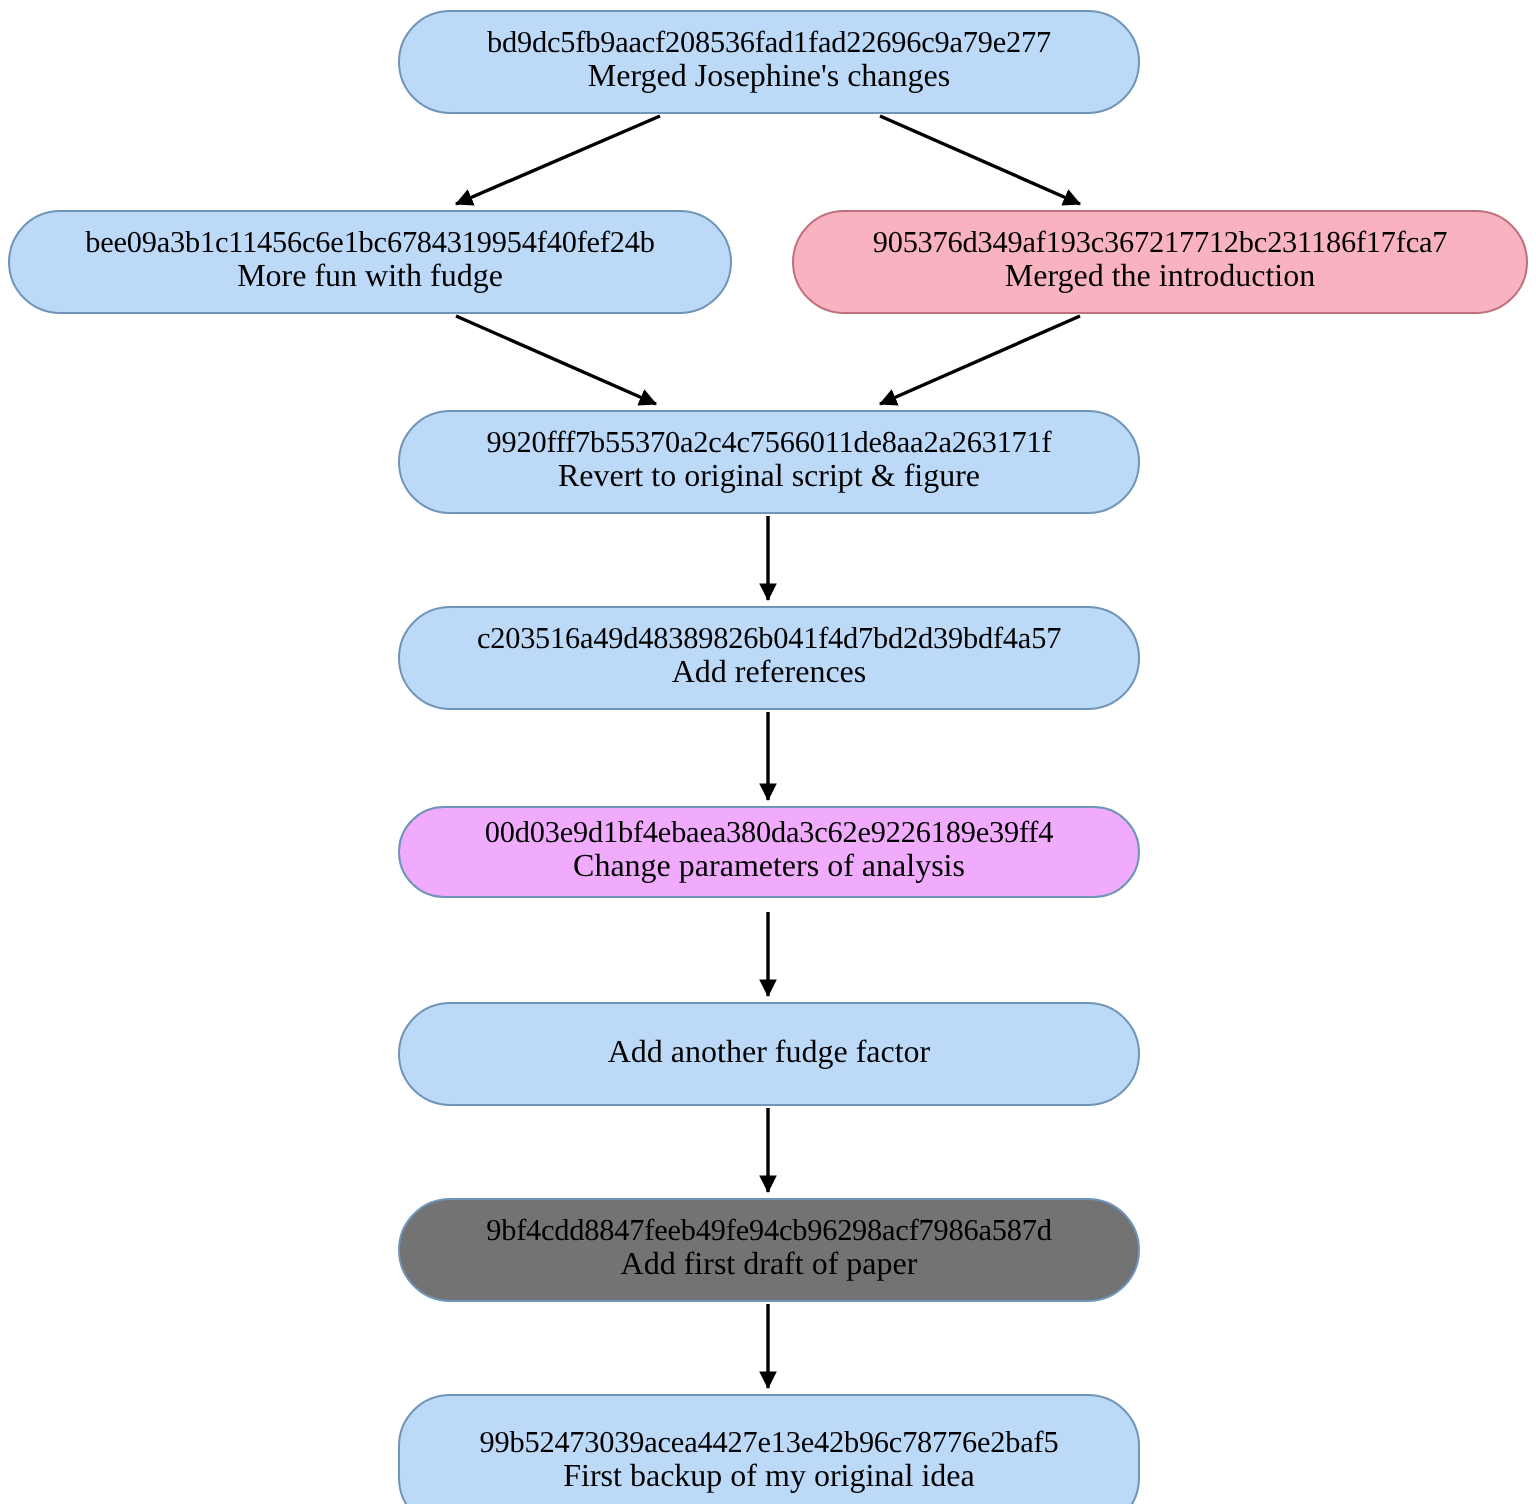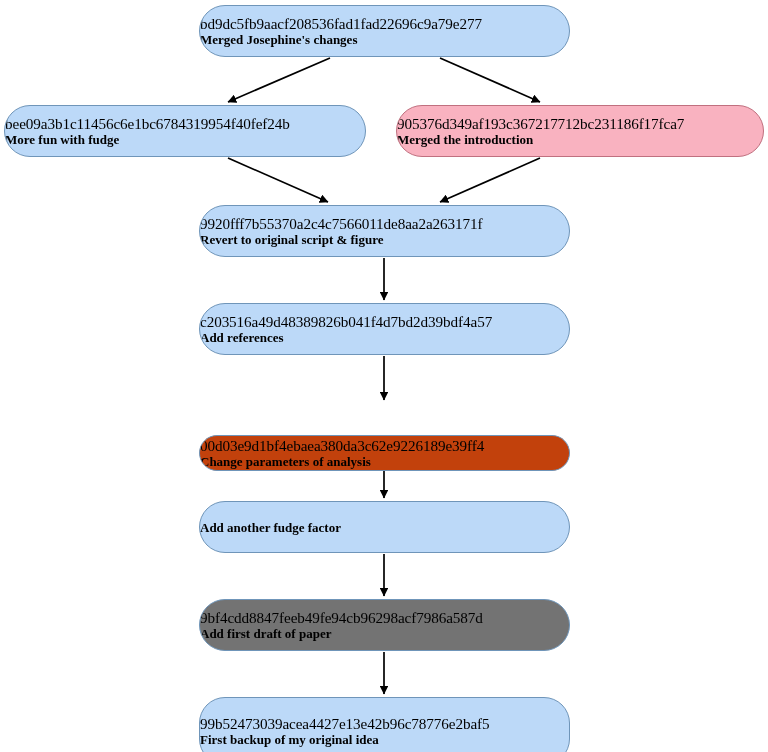--- a/index.html
+++ b/index.html
@@ -34,41 +34,40 @@
   }
 
   .commit-node {
     position: absolute;
     box-sizing: border-box;
     border-radius: 26px;
     border: 1px solid #6f95b9;
     background: #bcd9f8;
     display: flex;
     flex-direction: column;
-    align-items: flex-start;
+    align-items: center;
     justify-content: center;
     text-align: center;
     color: #000000;
     line-height: 1.06;
     overflow: hidden;
   }
   .commit-node.highlight {
     background: #f9b2c0;
     border: 1px solid #c0707f;
   }
   .commit-hash {
     font-size: 15.2px;
     letter-spacing: -0.1px;
     white-space: nowrap;
   }
   .commit-subject {
-    font-size: 13px;
+    font-size: 16px;
     white-space: nowrap;
     margin-top: 1px;
-    font-weight: bold;
   }
 </style>
 </head>
 <body style="background: rgb(255, 255, 255);">
 
 <div id="graph-canvas">
 
   <svg id="edge-layer" viewBox="0 0 768 752" width="768" height="752" xmlns="http://www.w3.org/2000/svg">
     <defs>
       <marker id="arrowhead" viewBox="0 0 10 10" refX="9.4" refY="5" markerWidth="5.2" markerHeight="5.2" orient="auto-start-reverse">
@@ -102,21 +101,21 @@
         <div class="commit-subject">Merged the introduction</div>
       </div>
       <div class="commit-node" style="left: 199px; top: 205px; width: 371px; height: 52px; background: rgb(188, 217, 248); border-color: rgb(111, 149, 185);">
         <div class="commit-hash">9920fff7b55370a2c4c7566011de8aa2a263171f</div>
         <div class="commit-subject">Revert to original script &amp; figure</div>
       </div>
       <div class="commit-node" style="left: 199px; top: 303px; width: 371px; height: 52px; background: rgb(188, 217, 248); border-color: rgb(111, 149, 185);">
         <div class="commit-hash">c203516a49d48389826b041f4d7bd2d39bdf4a57</div>
         <div class="commit-subject">Add references</div>
       </div>
-      <div class="commit-node" style="left: 199px; top: 403px; width: 371px; height: 36px; background: #c2410c; border-color: rgb(111, 149, 185); margin-top: 32px;">
+      <div class="commit-node" style="left: 199px; top: 403px; width: 371px; height: 46px; background: #f0abfc; border-color: rgb(111, 149, 185);">
         <div class="commit-hash">00d03e9d1bf4ebaea380da3c62e9226189e39ff4</div>
         <div class="commit-subject">Change parameters of analysis</div>
       </div>
       <div class="commit-node" style="left: 199px; top: 501px; width: 371px; height: 52px; background: rgb(188, 217, 248); border-color: rgb(111, 149, 185);">
         <div class="commit-subject">Add another fudge factor</div>
       </div>
       <div class="commit-node" style="left: 199px; top: 599px; width: 371px; height: 52px; background: #737373; border-color: rgb(111, 149, 185);">
         <div class="commit-hash">9bf4cdd8847feeb49fe94cb96298acf7986a587d</div>
         <div class="commit-subject">Add first draft of paper</div>
       </div>

